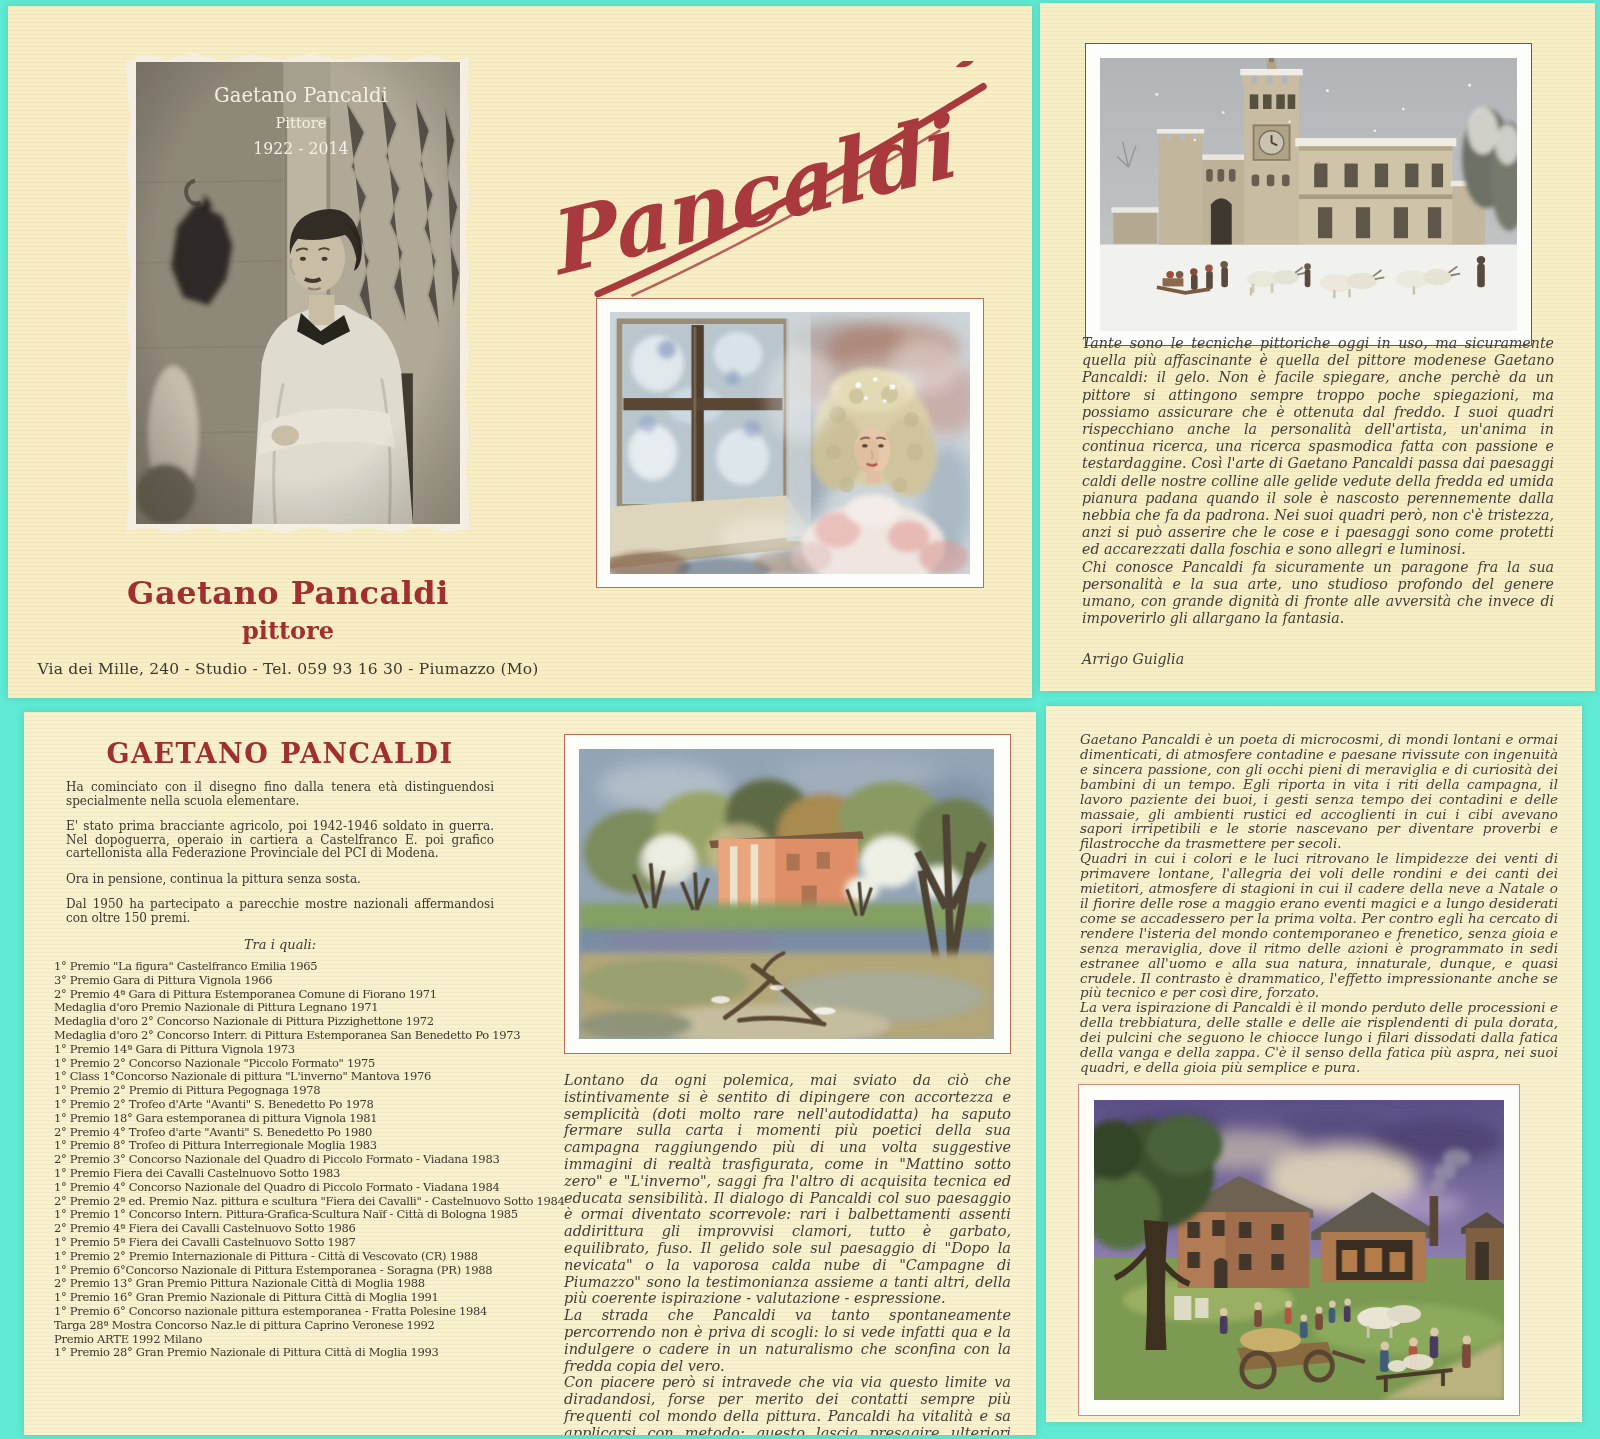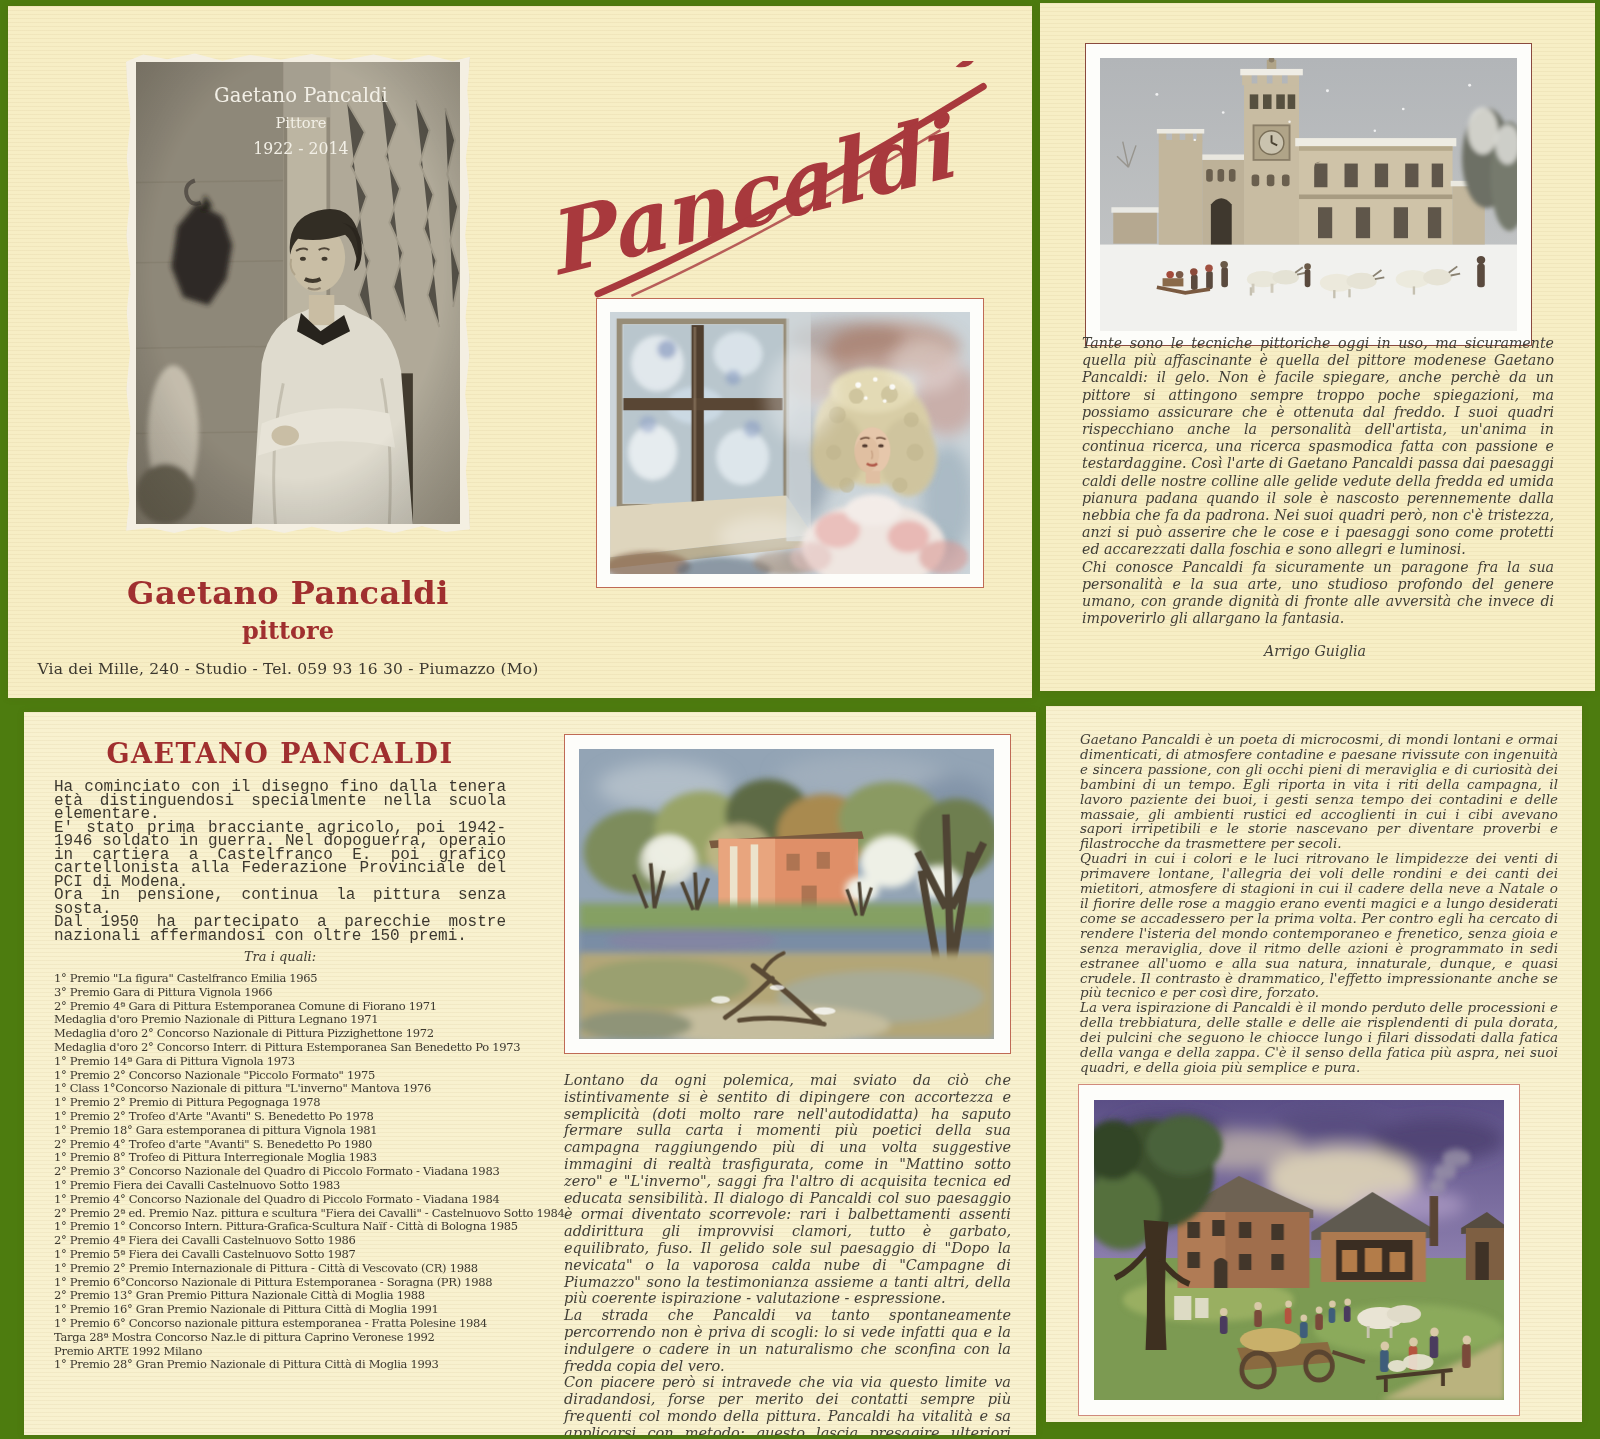--- a/index.html
+++ b/index.html
@@ -1,17 +1,17 @@
 <!DOCTYPE html>
 <html style="--accent_red: #a02f2f; --script_red: #a8393d; --paper_top: #f7eec5; --paper_bottom: #f8f1cf; --frame_red: #bf6a55;"><head>
 <meta charset="utf-8">
 <style>
   html,body{margin:0;padding:0;}
   body{background:#fbfaf5;font-family:"DejaVu Serif","Liberation Serif",serif;}
-  .canvas{position:relative;width:1600px;height:1439px;overflow:hidden;background:#4d7c0f;}
+  .canvas{position:relative;width:1600px;height:1439px;overflow:hidden;background:#5eead4;}
   .sheet{position:absolute;overflow:hidden;box-shadow:0 0 7px rgba(90,70,30,.18);
     background-image:repeating-linear-gradient(180deg, rgba(201,180,130,.14) 0px, rgba(201,180,130,.14) 1px, transparent 1px, transparent 4px);}
   .sheet-top{background-color:var(--paper_top,#f7eec5);}
   .sheet-bottom{background-color:var(--paper_bottom,#f8f1cf);}
   #sheet-tl{left:8px;top:6px;width:1024px;height:692px;}
   #sheet-tr{left:1040px;top:3px;width:555px;height:688px;}
   #sheet-bl{left:24px;top:712px;width:1012px;height:723px;}
   #sheet-br{left:1046px;top:706px;width:536px;height:716px;}
 
   
@@ -30,26 +30,26 @@
   #frame-farm{left:32px;top:378px;padding:15px;border-color:#d08a7c;}
 
   .name-block{position:absolute;left:20px;top:568px;width:520px;text-align:center;}
   .name-main{font-size:32px;font-weight:bold;color:var(--accent_red,#a02f2f);letter-spacing:.5px;}
   .name-sub{font-size:24px;font-weight:bold;color:var(--accent_red,#a02f2f);margin-top:4px;}
   .name-addr{font-size:15.5px;color:#3c382f;margin-top:15px;letter-spacing:.2px;}
 
   .tr-text{position:absolute;left:42px;top:332px;width:472px;font-style:italic;
     font-size:14.2px;line-height:17.2px;color:#403e37;text-align:justify;}
   .tr-text p{margin:0;}
-  .sig-line{font-style:italic;text-align:center;margin-top:16px;padding-right:6px;}
+  .sig-line{font-style:italic;text-align:left;margin-top:24px;padding-right:6px;}
 
   .bl-col{position:absolute;left:30px;top:26px;width:452px;color:#3c382f;}
   .bl-heading{font-size:27px;font-weight:bold;color:var(--accent_red,#a02f2f);text-align:center;
     letter-spacing:1.5px;margin-bottom:12px;}
-  .bio p{margin:0;font-size:16px;line-height:13.5px;text-align:justify;font-family:Liberation Mono, monospace;}
+  .bio p{margin:12px;font-size:12px;line-height:13.5px;text-align:justify;}
   .list-intro{font-style:italic;text-align:center;font-size:13px;margin:6px 0 8px 0;}
   .awards div{font-size:11.5px;line-height:13.8px;letter-spacing:-.3px;white-space:nowrap;}
 
   .bm-col{position:absolute;left:540px;top:22px;width:447px;}
   .bm-text{margin-top:18px;font-style:italic;font-size:14.5px;line-height:16.8px;
     color:#403e37;text-align:justify;}
   .bm-text p{margin:0;}
 
   .br-text{position:absolute;left:34px;top:26px;width:478px;font-style:italic;
     font-size:13.5px;line-height:14.9px;color:#403e37;text-align:justify;}

